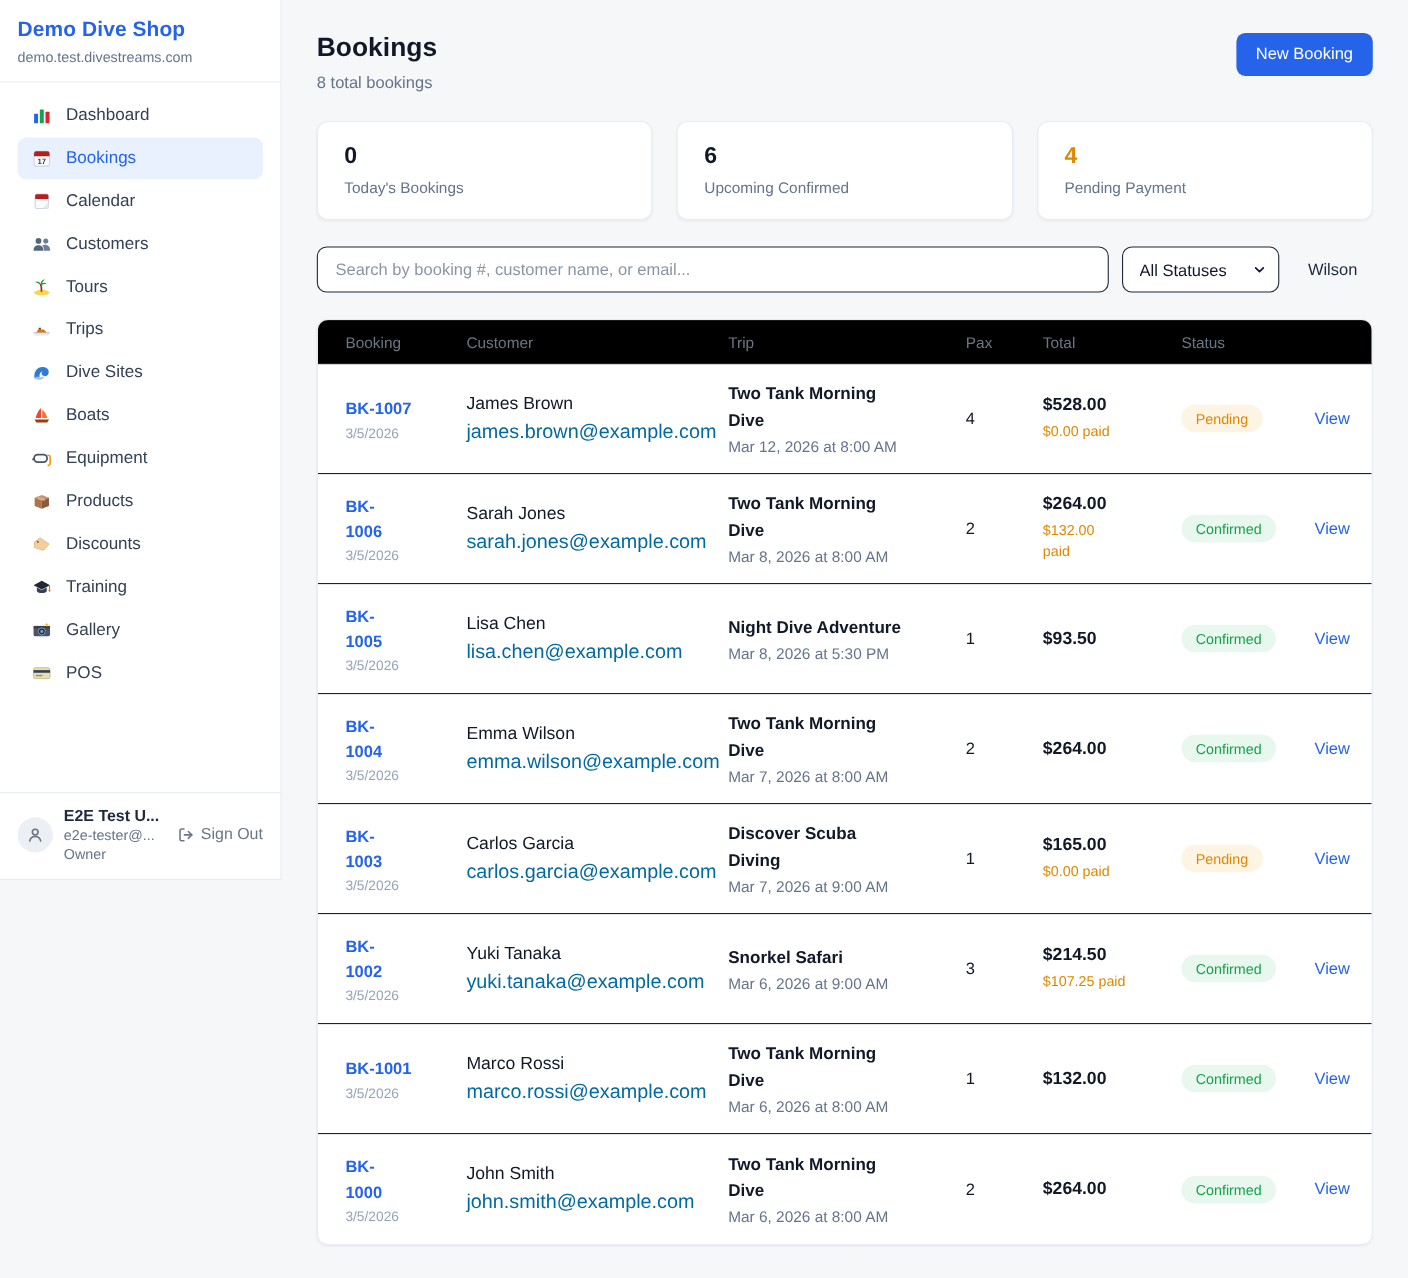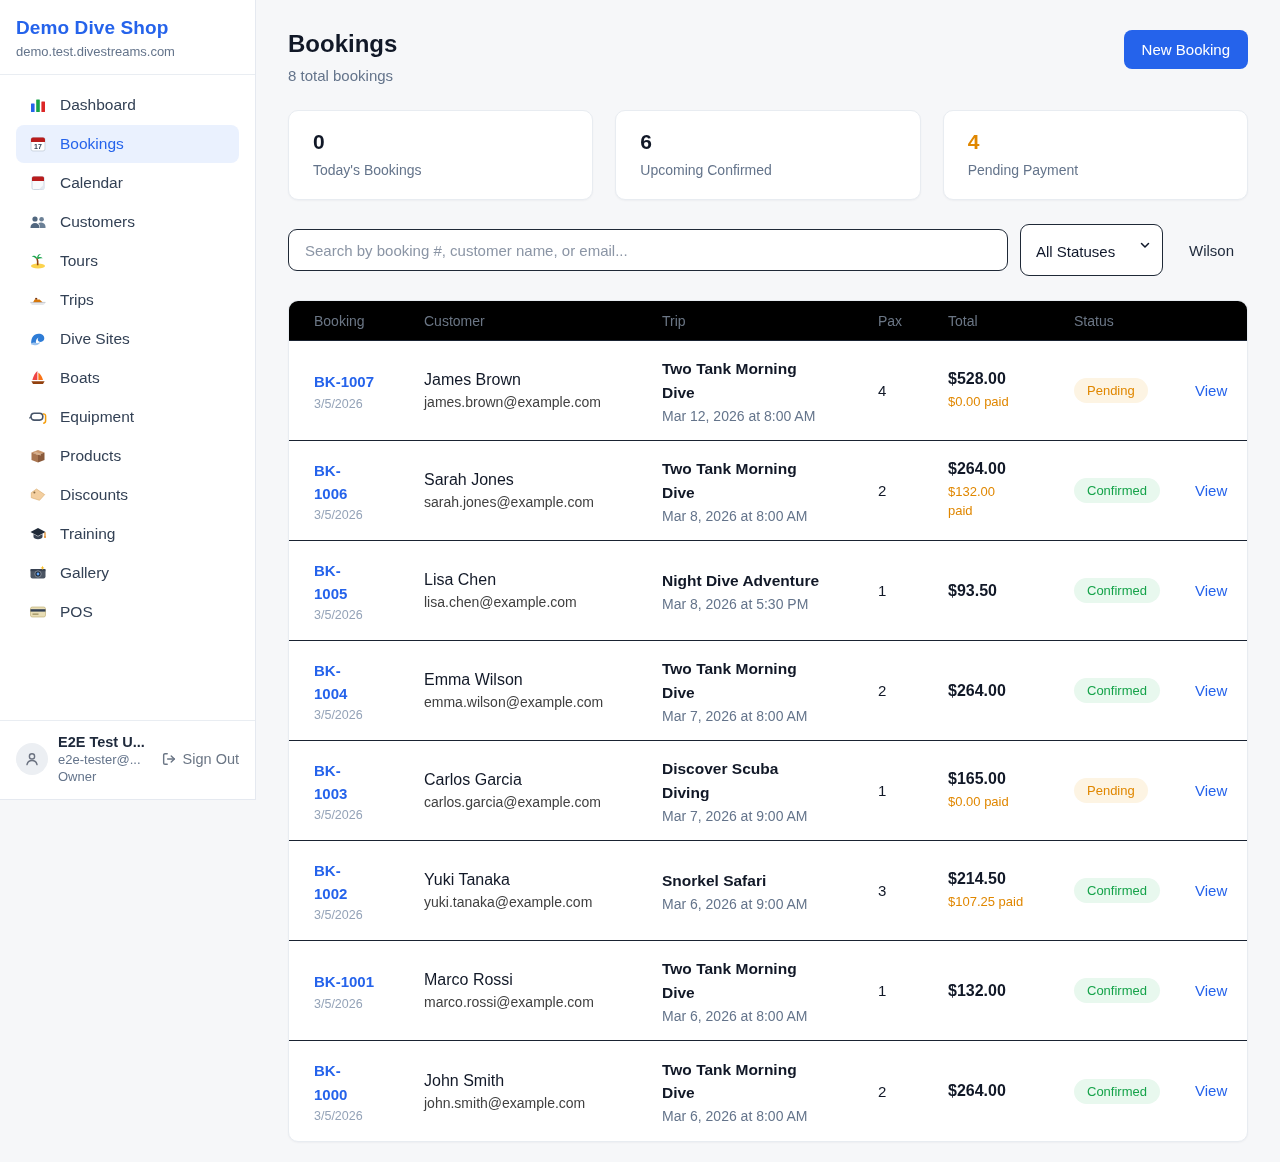--- a/index.html
+++ b/index.html
@@ -75,21 +75,21 @@
   .filter-row { display:flex; align-items:center; gap:12px; margin-top:24px; }
   .search-input {
     flex:1; height:42px; border:1.5px solid #1f2937; border-radius:9px;
     padding:0 16px; font-size:15px; color:#0f172a; background:#fff;
     font-family:inherit; outline:none;
   }
   .search-input::placeholder { color:#8b95a5; }
   .select-wrap { position:relative; }
   .status-select {
     -webkit-appearance:none; appearance:none;
-    height:52px; width:143px; border:1.5px solid #1f2937; border-radius:9px;
+    height:42px; width:143px; border:1.5px solid #1f2937; border-radius:9px;
     background:#fff; font-size:15px; color:#0f172a; padding:3px 34px 0 15px;
     font-family:inherit; cursor:pointer; outline:none;
   }
   .select-chevron { position:absolute; right:12px; top:15px; pointer-events:none; }
   .filter-btn {
     background:none; border:none; font-size:15px; color:#1e293b; font-weight:500;
     padding:8px 14px; cursor:pointer; font-family:inherit;
   }
 
   
@@ -109,21 +109,21 @@
   .th { font-size:14px; font-weight:500; color:#6b7685; }
   .trow { min-height:100px; align-items:center; border-bottom:1px solid #1a2332; }
   .trow:last-child { border-bottom:none; }
   .cell { padding-right:16px; }
   .bk-id {
     color:#2563eb; font-size:15px; font-weight:600; text-decoration:none;
     white-space:pre-line; line-height:1.55; cursor:pointer; display:inline-block;
   }
   .bk-date { font-size:12.5px; color:#94a3b8; margin-top:3px; }
   .cust-name { font-size:16px; color:#111827; }
-  .cust-email { font-size:14px; color:#404040; margin-top:5px; }
+  .cust-email { font-size:18px; color:#0369a1; margin-top:5px; }
   .trip-name { font-size:15.5px; font-weight:600; color:#111827; white-space:pre-line; line-height:1.5; }
   .trip-when { font-size:14px; color:#64748b; margin-top:4px; }
   .c-pax { font-size:15px; color:#111827; }
   .total-amt { font-size:16px; font-weight:bold; color:#111827; }
   .total-paid { font-size:13px; color:#e08700; margin-top:5px; white-space:pre-line; line-height:1.45; }
   .badge {
     display:inline-block; font-size:13px; font-weight:500;
     padding:5px 13px; border-radius:999px;
   }
   .badge-pending { background:#fdf4e3; color:#e08700; }

